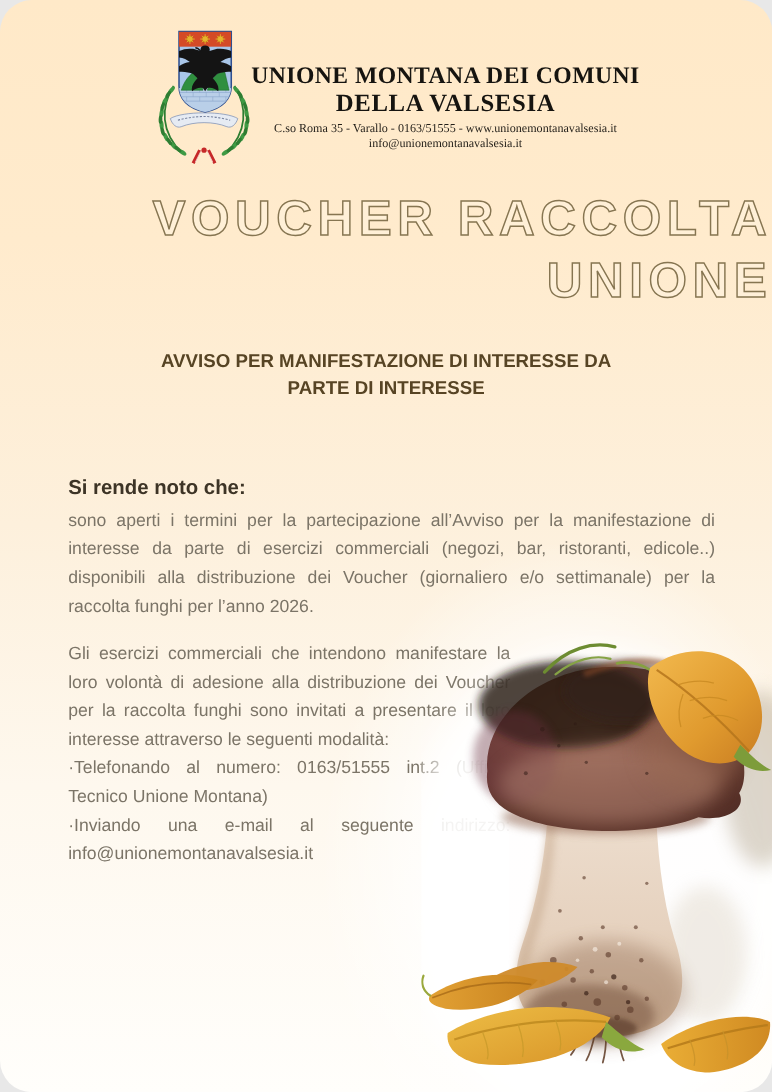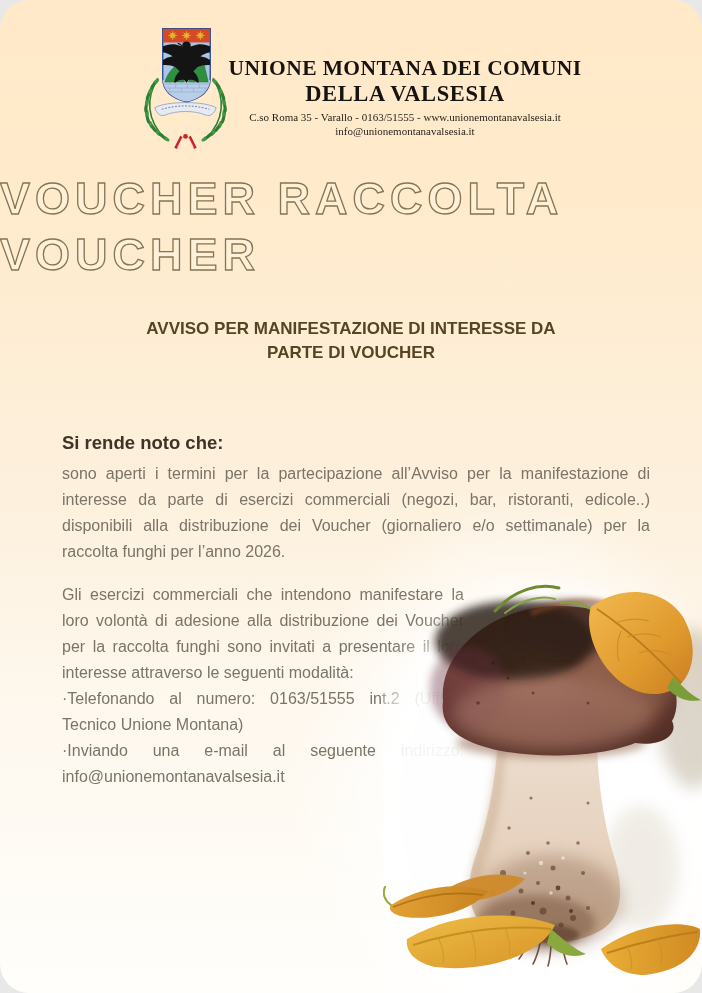--- a/index.html
+++ b/index.html
@@ -20,21 +20,21 @@
   }
   
   .logo{position:absolute;left:136px;top:20px;width:99px;height:132px;}
   .header-text{position:absolute;left:105px;top:55px;width:600px;text-align:center;color:#161410;}
   .org1{font-family:"Liberation Serif",serif;font-weight:bold;font-size:21.5px;letter-spacing:.4px;line-height:26px;}
   .org2{font-family:"Liberation Serif",serif;font-weight:bold;font-size:22.5px;letter-spacing:.6px;line-height:26px;}
   .addr{font-family:"Liberation Serif",serif;font-size:11px;line-height:14px;margin-top:3px;color:#221e18;}
   .mail{font-family:"Liberation Serif",serif;font-size:11px;line-height:14px;color:#221e18;}
   
   .main-title{
-    position:absolute;top:171px;left:0;width:702px;text-align:left;
+    position:absolute;top:171px;left:0;width:702px;text-align:right;
     font-weight:700;font-size:45px;line-height:56px;letter-spacing:5px;
     color:#a4916b; 
   }
   @supports (-webkit-text-stroke:1px #000){
     .main-title{color:rgba(255,248,236,0.35);-webkit-text-stroke:1.3px #867551;}
   }
   
   .notice{
     position:absolute;top:317px;left:41px;width:620px;text-align:center;
     font-weight:700;font-size:17px;line-height:23.5px;color:#574424;
@@ -136,26 +136,26 @@
 
   <div class="header-text">
     <div class="org1">UNIONE MONTANA DEI COMUNI</div>
     <div class="org2">DELLA VALSESIA</div>
     <div class="addr">C.so Roma 35 - Varallo - 0163/51555 - www.unionemontanavalsesia.it</div>
     <div class="mail">info@unionemontanavalsesia.it</div>
   </div>
 
   <div class="main-title">
     <div>VOUCHER RACCOLTA</div>
-    <div>VOUCHER</div>
+    <div>UNIONE</div>
   </div>
 
   <div class="notice">
     <div>AVVISO PER MANIFESTAZIONE DI INTERESSE DA</div>
-    <div>PARTE DI VOUCHER</div>
+    <div>PARTE DI INTERESSE</div>
   </div>
 
   <div class="body-block">
     <p class="intro">Si rende noto che:</p>
     <p class="para para1">sono aperti i termini per la partecipazione all’Avviso per la manifestazione di interesse da parte di esercizi commerciali (negozi, bar, ristoranti, edicole..) disponibili alla distribuzione dei Voucher (giornaliero e/o settimanale) per la raccolta funghi per l’anno 2026.</p>
     <div class="para2-wrap">
       <p class="para">Gli esercizi commerciali che intendono manifestare la loro volontà di adesione alla distribuzione dei Voucher per la raccolta funghi sono invitati a presentare il loro interesse attraverso le seguenti modalità:</p>
       <p class="para">·Telefonando al numero: 0163/51555 int.2 (Ufficio Tecnico Unione Montana)</p>
       <p class="para">·Inviando una e-mail al seguente indirizzo: info@unionemontanavalsesia.it</p>
     </div>

